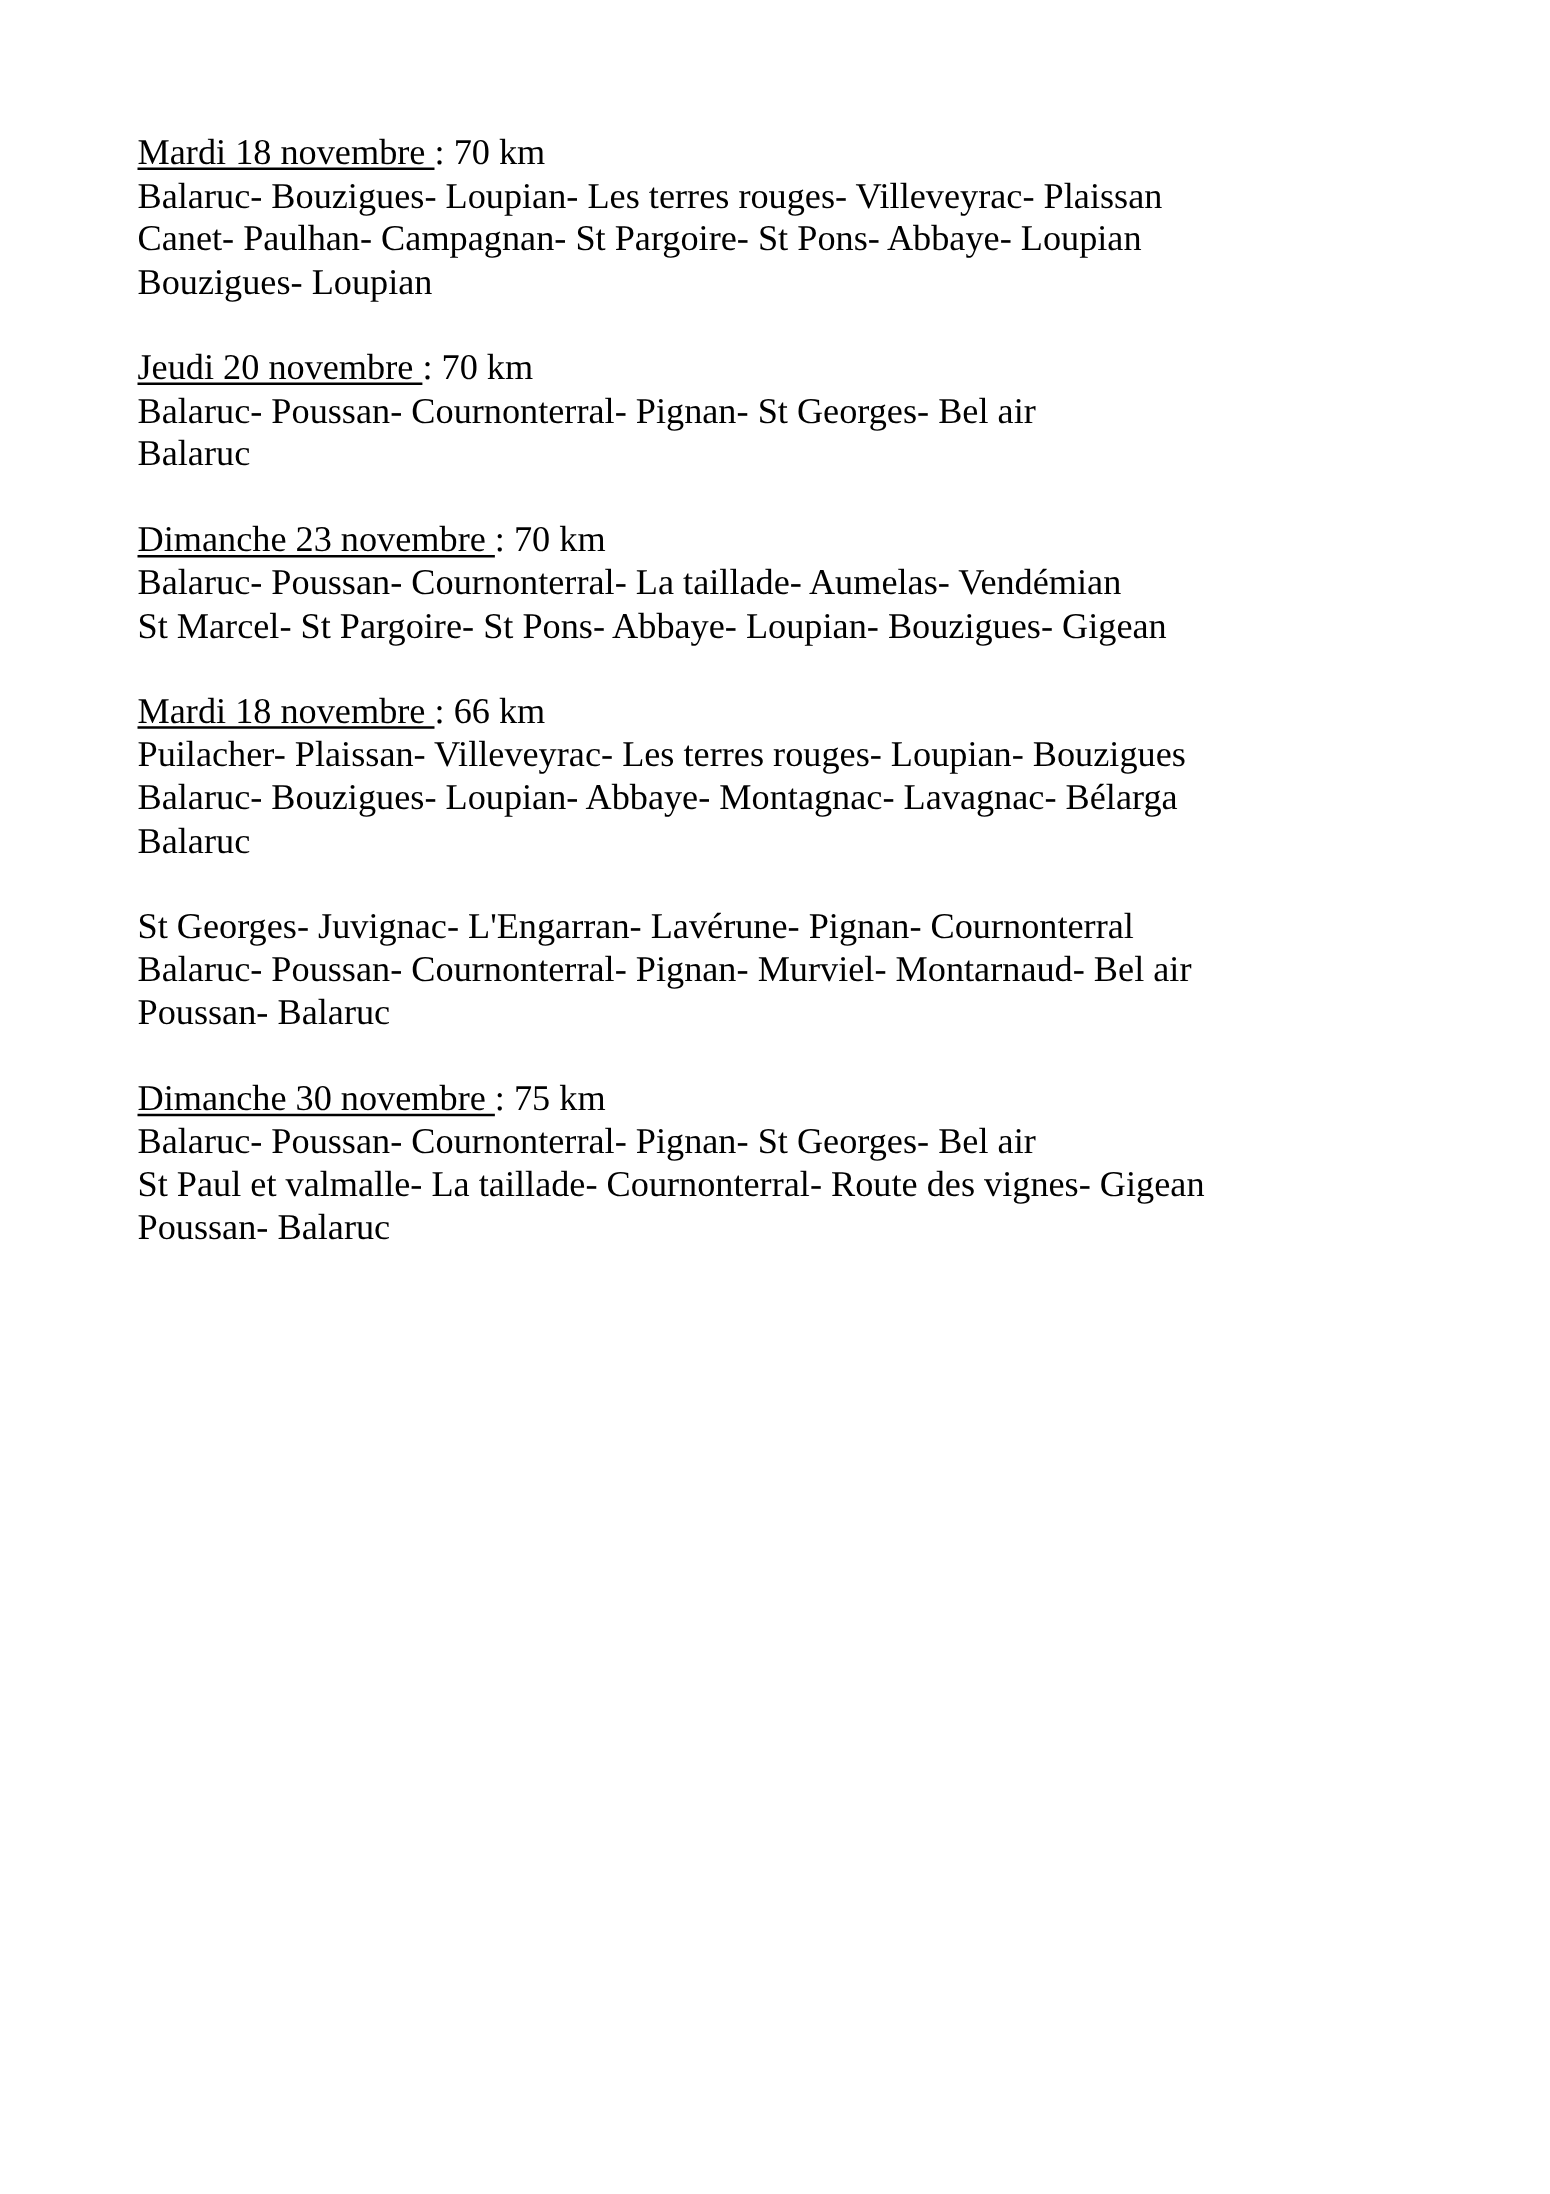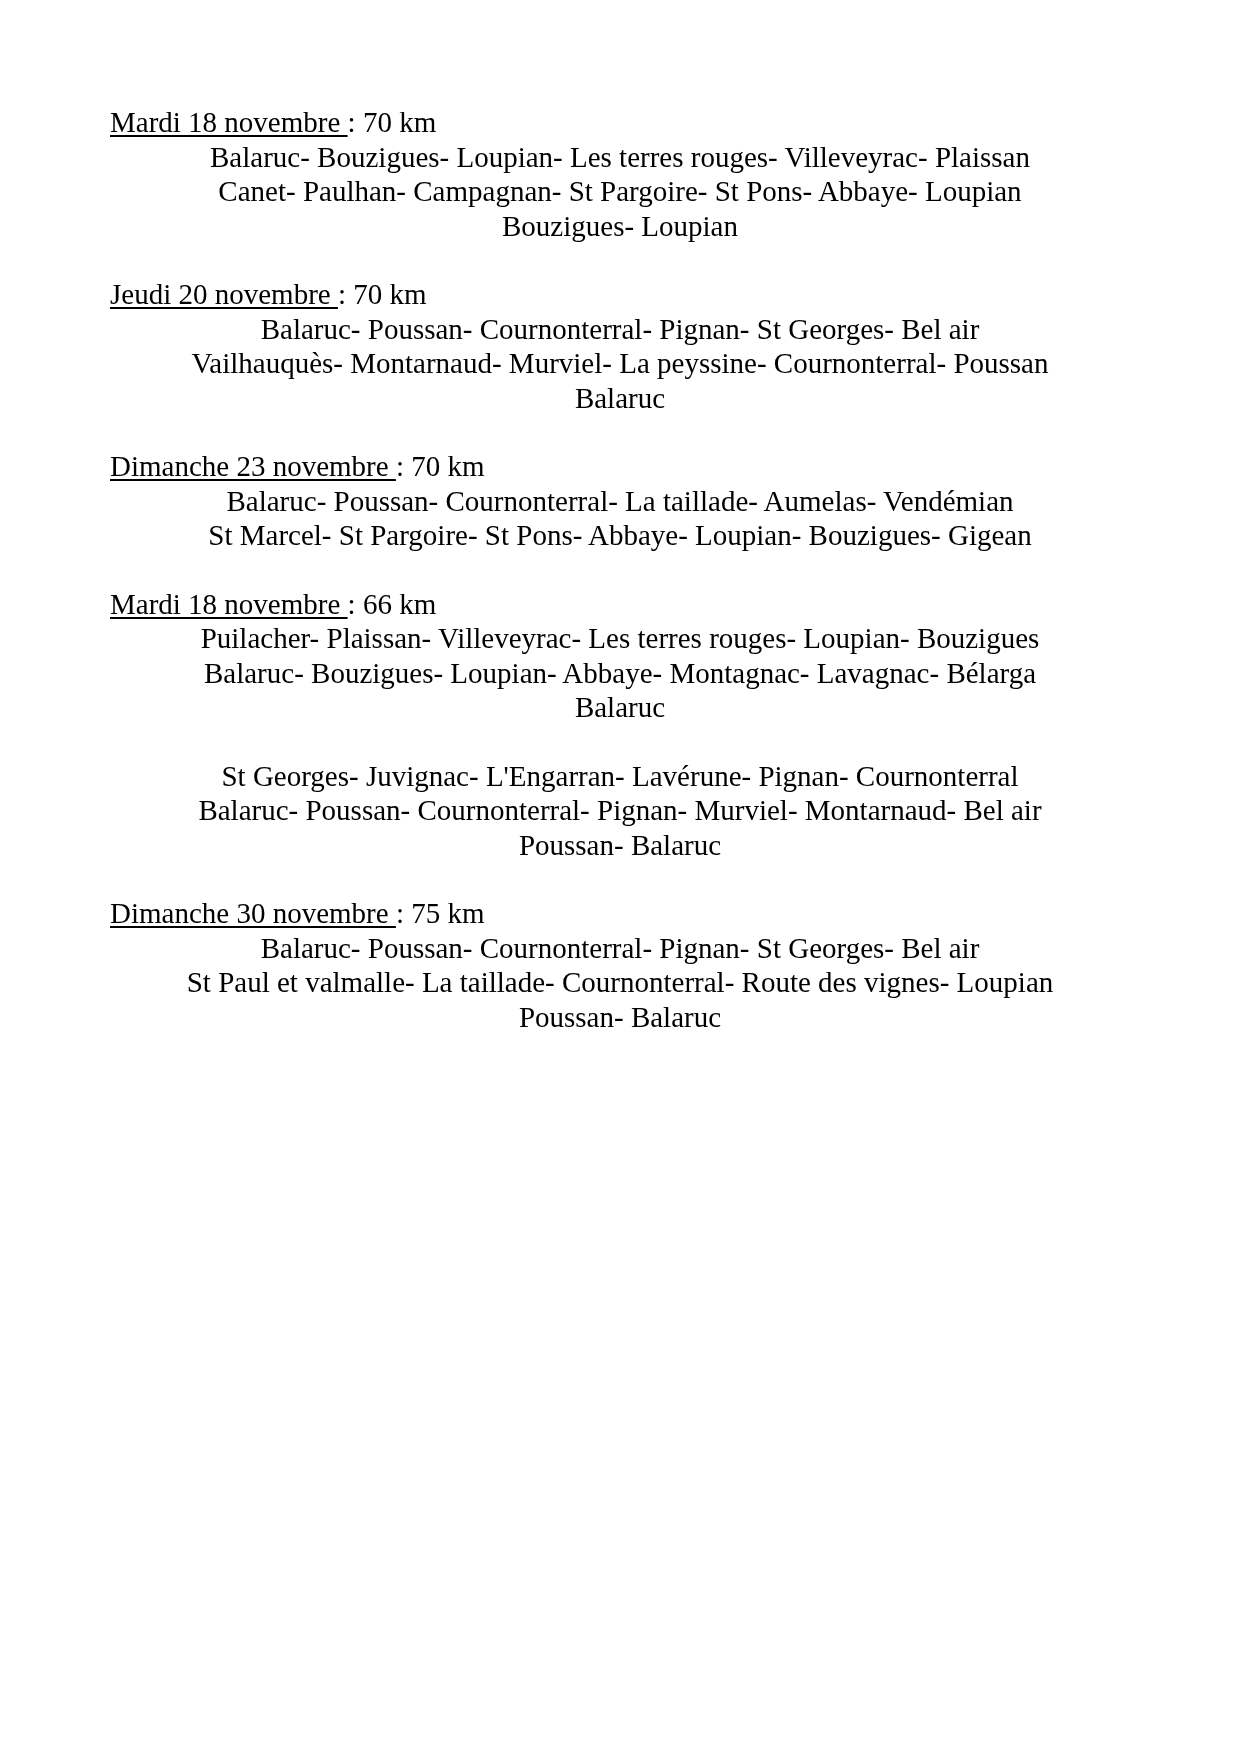--- a/index.html
+++ b/index.html
@@ -38,38 +38,36 @@
     text-underline-offset: 3px;
   }
   .ride-heading .distance-label {
     text-decoration: none;
   }
   .route-line {
     margin: 0;
     white-space: pre;
     font-size: 29px;
     line-height: 34.5px;
-    text-align: center;
   }
 </style>
 </head>
 <body>
 
 <div class="page">
   <div class="doc-body" id="rides-container">
       <div class="ride-block">
         <p class="ride-heading"><span class="date-label">Mardi 18 novembre </span><span class="distance-label">: 70 km</span></p>
         <p class="route-line">Balaruc- Bouzigues- Loupian- Les terres rouges- Villeveyrac- Plaissan</p>
         <p class="route-line">Canet- Paulhan- Campagnan- St Pargoire- St Pons- Abbaye- Loupian</p>
         <p class="route-line">Bouzigues- Loupian</p>
       </div>
       <div class="ride-block">
         <p class="ride-heading"><span class="date-label">Jeudi 20 novembre </span><span class="distance-label">: 70 km</span></p>
         <p class="route-line">Balaruc- Poussan- Cournonterral- Pignan- St Georges- Bel air</p>
-        <p class="route-line">Vailhauquès- Montarnaud- Murviel- La peyssine- Cournonterral- Poussan</p>
         <p class="route-line">Balaruc</p>
       </div>
       <div class="ride-block">
         <p class="ride-heading"><span class="date-label">Dimanche 23 novembre </span><span class="distance-label">: 70 km</span></p>
         <p class="route-line">Balaruc- Poussan- Cournonterral- La taillade- Aumelas- Vendémian</p>
         <p class="route-line">St Marcel- St Pargoire- St Pons- Abbaye- Loupian- Bouzigues- Gigean</p>
       </div>
       <div class="ride-block">
         <p class="ride-heading"><span class="date-label">Mardi 18 novembre </span><span class="distance-label">: 66 km</span></p>
         <p class="route-line">Puilacher- Plaissan- Villeveyrac- Les terres rouges- Loupian- Bouzigues</p>
@@ -77,17 +75,17 @@
         <p class="route-line">Balaruc</p>
       </div>
       <div class="ride-block">
         <p class="route-line">St Georges- Juvignac- L'Engarran- Lavérune- Pignan- Cournonterral</p>
         <p class="route-line">Balaruc- Poussan- Cournonterral- Pignan- Murviel- Montarnaud- Bel air</p>
         <p class="route-line">Poussan- Balaruc</p>
       </div>
       <div class="ride-block">
         <p class="ride-heading"><span class="date-label">Dimanche 30 novembre </span><span class="distance-label">: 75 km</span></p>
         <p class="route-line">Balaruc- Poussan- Cournonterral- Pignan- St Georges- Bel air</p>
-        <p class="route-line">St Paul et valmalle- La taillade- Cournonterral- Route des vignes- Loupian</p>
+        <p class="route-line">St Paul et valmalle- La taillade- Cournonterral- Route des vignes- Gigean</p>
         <p class="route-line">Poussan- Balaruc</p>
       </div>
     </div>
 </div>
 
 </body></html>

